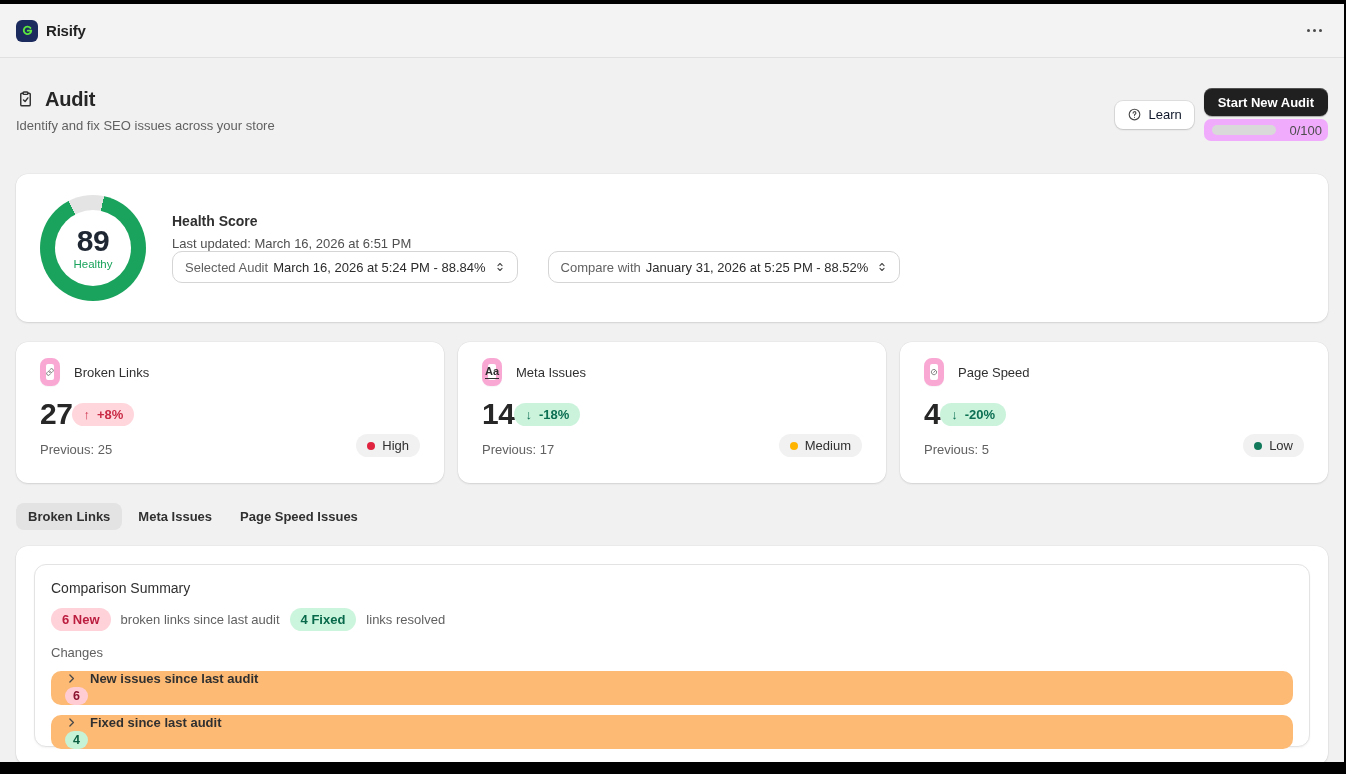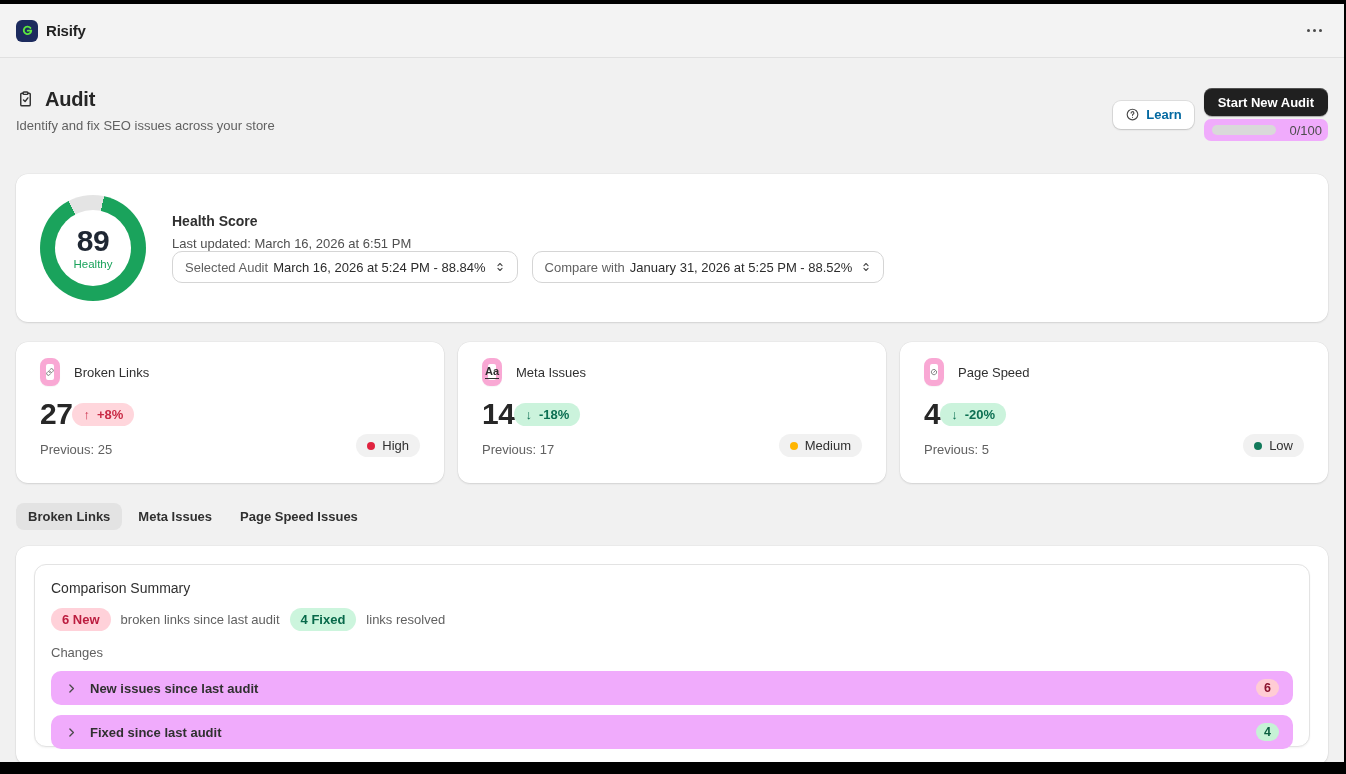--- a/index.html
+++ b/index.html
@@ -37,21 +37,21 @@
   
   .page-head { display:flex; justify-content:space-between; margin-top:30px; }
   .title-row { display:flex; align-items:center; gap:10px; }
   .title-row svg { width:19px; height:19px; color:#303030; }
   h1 { font-size:20px; font-weight:700; color:#262626; letter-spacing:-.2px; }
   .subtitle { font-size:13px; color:#616161; margin-top:7px; }
   .head-actions { display:flex; align-items:center; gap:10px; }
   .learn-btn {
     height:28px; padding:0 12px; background:#fff; border:none; border-radius:8px;
     box-shadow:0 0 0 1px rgba(0,0,0,.08), 0 1px 2px rgba(0,0,0,.12);
-    display:flex; align-items:center; gap:6px; font-size:13px; font-weight:700; color:#0369a1;
+    display:flex; align-items:center; gap:6px; font-size:13px; font-weight:400; color:#0f172a;
     cursor:pointer; font-family:inherit;
   }
   .learn-btn svg { width:15px; height:15px; color:#4a4a4a; }
   .cta-col { display:flex; flex-direction:column; align-items:stretch; gap:3px; }
   .start-btn {
     height:28px; padding:0 14px; background:#202020; color:#fff; border:none; border-radius:8px;
     font-size:13px; font-weight:600; cursor:pointer; font-family:inherit;
     box-shadow:inset 0 1px 0 rgba(255,255,255,.22), 0 1px 1px rgba(0,0,0,.3);
   }
   .quota {
@@ -70,21 +70,21 @@
   .health-card { margin-top:33px; height:148px; display:flex; align-items:center; gap:26px; padding:20px 24px; }
   .donut { width:106px; height:106px; border-radius:50%; display:flex; align-items:center; justify-content:center; flex:none; }
   .donut-hole {
     width:76px; height:76px; border-radius:50%; background:#fff;
     display:flex; flex-direction:column; align-items:center; justify-content:center;
   }
   .score { font-size:30px; font-weight:700; color:#1f2733; letter-spacing:-.5px; line-height:1; }
   .score-label { font-size:11.5px; color:#1aa35c; margin-top:2px; }
   .health-info h2 { font-size:14px; font-weight:700; color:#303030; }
   .health-info .updated { font-size:13px; color:#4f4f4f; margin-top:7px; }
-  .selects { display:flex; gap:14px; }
+  .selects { display:flex; gap:30px; }
   .select {
     height:32px; border:1px solid #d5d5d5; border-radius:10px; background:#fff;
     display:inline-flex; align-items:center; gap:5px; padding:0 10px 0 12px;
     font-size:13px; cursor:pointer;
   }
   .sel-prefix { color:#616161; }
   .sel-value { color:#2c2c2c; }
   .select svg { width:14px; height:14px; color:#4a4a4a; margin-left:2px; }
 
   
@@ -129,22 +129,22 @@
   }
   .inner-card h3 { font-size:14px; font-weight:400; color:#303030; }
   .summary-line { display:flex; align-items:center; gap:10px; margin-top:12px; }
   .badge { padding:4px 11px; }
   .badge.critical { background:#ffd1d9; color:#bb1d3f; }
   .badge.success { background:#ccf5dd; color:#07694a; }
   .muted { font-size:13px; color:#616161; }
   .changes-label { margin-top:14px; }
   .rows { margin-top:11px; }
   .row {
-    background:#f0abfc; border-radius:10px; height:34px; padding:0 14px;
-    display:flex; align-items:center; justify-content:space-between; cursor:pointer;
+    background:#fdba74; border-radius:10px; height:34px; padding:0 14px;
+    display:flex; align-items:flex-start; justify-content:space-between; cursor:pointer;flex-direction:column;
   }
   .row + .row { margin-top:10px; }
   .row-left { display:flex; align-items:center; gap:12px; font-size:13px; font-weight:600; color:#303030; }
   .row-left svg { width:13px; height:13px; color:#4a4a4a; }
   .count { border-radius:10px; padding:2px 8px; font-size:12.5px; font-weight:600; }
   .count.critical { background:#ffccd4; color:#8b1430; }
   .count.success { background:#c6f2d6; color:#0b5e40; }
 </style>
 </head>
 <body>

